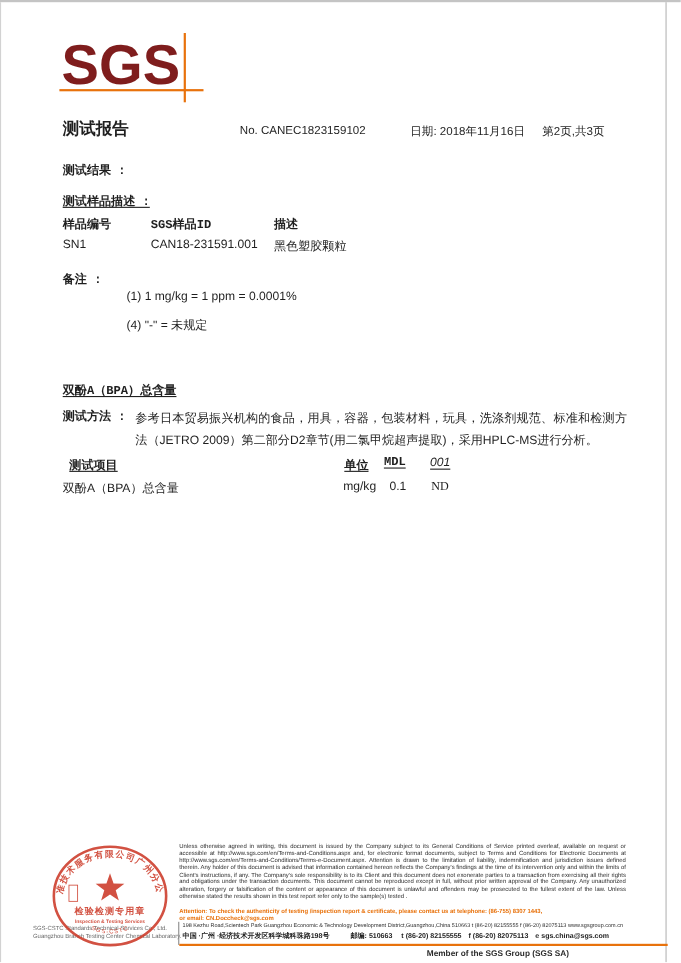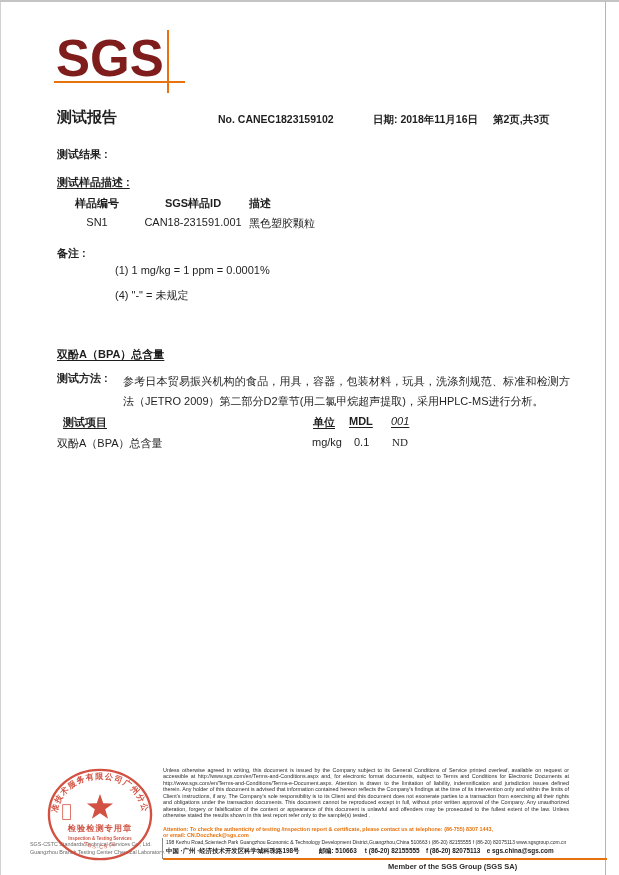--- a/index.html
+++ b/index.html
@@ -7,27 +7,27 @@
         font-family:"Liberation Sans","DejaVu Sans",sans-serif;color:#1f1f1f;}
   .abs{position:absolute;}
   
   .edge{background:#c4c4c4;}
   
   .sgs-logo{left:56px;top:33px;font-size:51px;font-weight:bold;color:#7f1d1d;line-height:1;letter-spacing:0;}
   .cross-h{left:54px;top:81px;width:131px;height:2px;background:#e8720c;}
   .cross-v{left:167px;top:30px;width:2px;height:63px;background:#e8720c;}
   
   .doc-title{left:57px;top:108px;font-size:15px;font-weight:bold;}
-  .hmeta{top:113px;font-size:10.5px;font-weight:bold;white-space:nowrap;}
+  .hmeta{top:113px;font-size:10.5px;font-weight:normal;white-space:nowrap;}
   
   .t11{font-size:11px;}
-  .bold{font-weight:bold;}
+  .bold{font-weight:bold;font-family:Liberation Mono, monospace;}
   .und{text-decoration:underline;text-underline-offset:2px;}
   .sample-grid{left:57px;top:196px;display:grid;grid-template-columns:80px 112px 120px;row-gap:5px;font-size:11px;}
-  .sample-grid .c1,.sample-grid .c2{text-align:center;}
+  .sample-grid .c1,.sample-grid .c2{text-align:left;}
   .notes div{margin-bottom:11.5px;}
   .method-text{left:123px;top:371px;width:447px;font-size:11px;line-height:20px;text-align:justify;}
   .it{font-style:italic;}
   
   .legal{left:163px;top:767px;width:406px;font-size:5.4px;line-height:6.45px;color:#2e2e2e;text-align:justify;}
   .attn{left:163px;top:826px;width:406px;font-size:5.4px;line-height:6.4px;color:#e8720c;font-weight:bold;}
   .company{left:30px;top:841px;width:140px;font-size:5.4px;line-height:7.6px;color:#6a6a6a;}
   .addr1{left:166px;top:839px;width:442px;font-size:5px;color:#2e2e2e;white-space:nowrap;}
   .addr2{left:166px;top:847px;width:442px;font-size:6.4px;color:#1d1d1d;white-space:nowrap;font-weight:bold;}
   .vdivide{left:162px;top:838px;width:1px;height:21px;background:#8a8a8a;}

